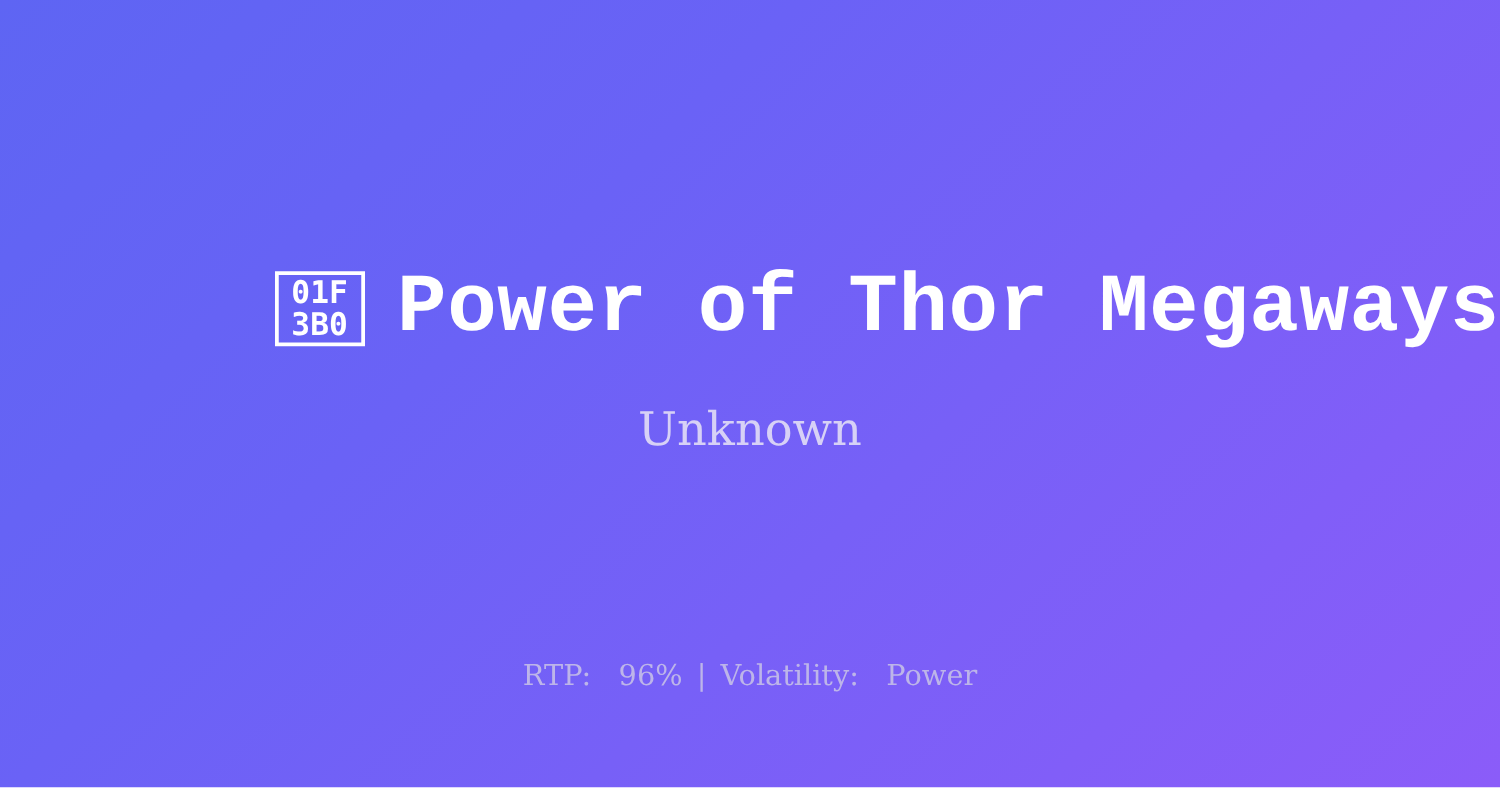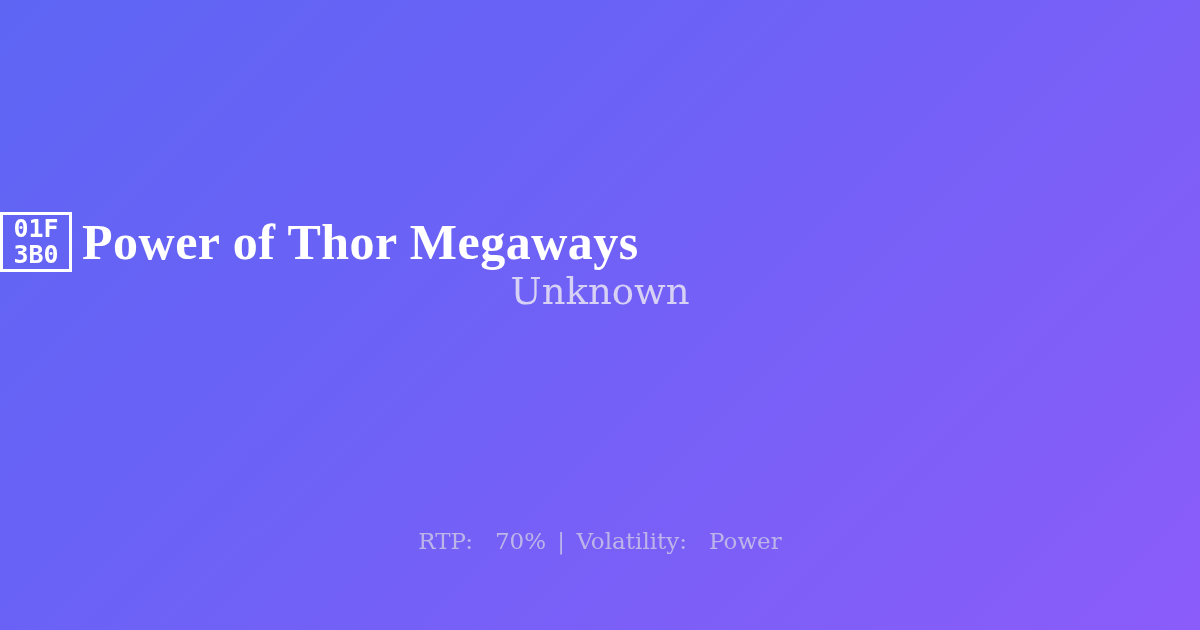--- a/index.html
+++ b/index.html
@@ -33,23 +33,23 @@
     margin-top: 212px;
     display: flex;
     flex-direction: column;
     align-items: center;
   }
 
   .title-row {
     display: flex;
     flex-direction: row;
     align-items: center;
-    justify-content: flex-start;
+    justify-content: flex-end;
     width: 100%;
-    gap: 10px;
+    gap: 26px;
   }
 
   
   .tofu {
     flex: 0 0 auto;
     box-sizing: border-box;
     width: 72px;
     height: 60px;
     border: 3px solid #ffffff;
     display: flex;
@@ -63,30 +63,31 @@
     font-size: 25px;
     font-weight: 700;
     letter-spacing: 0px;
     color: #ffffff;
     display: block;
     height: 26px;
     line-height: 26px;
   }
 
   .game-title {
-    font-family: Liberation Serif, serif;
+    font-family: Liberation Mono, monospace;
     font-weight: 700;
-    font-size: 50px;
+    font-size: 66px;
     line-height: 1.06;
     color: #ffffff;
     white-space: nowrap;
     letter-spacing: 0.5px;
   }
 
   .provider {
+    margin-top: 42px;
     font-family: "DejaVu Serif", "Liberation Serif", serif;
     font-weight: 400;
     font-size: 37px;
     line-height: 1.1;
     color: #d7d1f6;
     text-align: center;
   }
 
   
   .meta {
@@ -123,20 +124,20 @@
 
     </div>
 
     <div class="provider">Unknown</div>
 
   </div>
 
   <div class="meta">
     <span>RTP:</span>
     <span>&nbsp;</span>
-    <span>70%</span>
+    <span>96%</span>
     <span class="sep">|</span>
     <span>Volatility:</span>
     <span>&nbsp;</span>
     <span>Power</span>
   </div>
 
 </div>
 
 </body></html>

